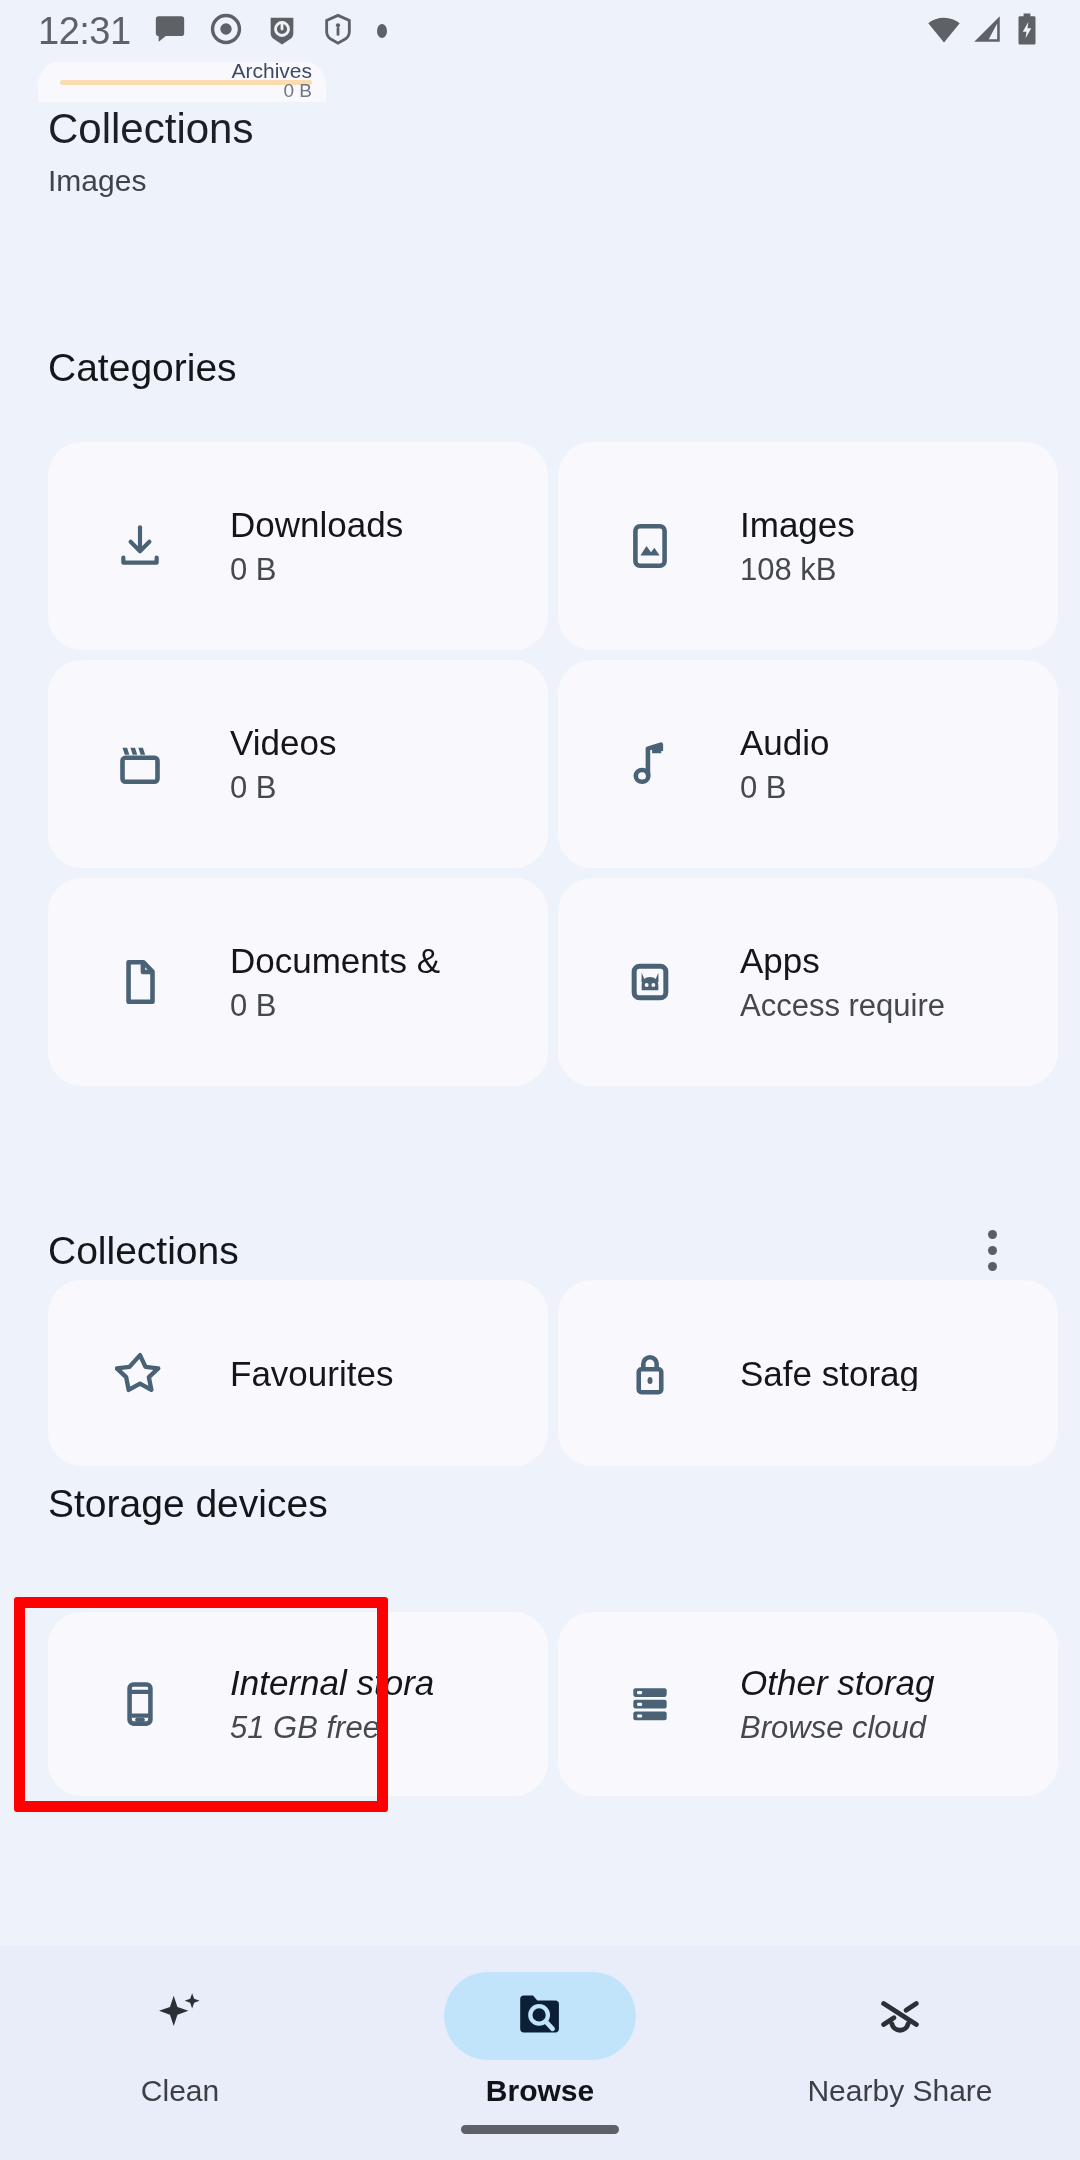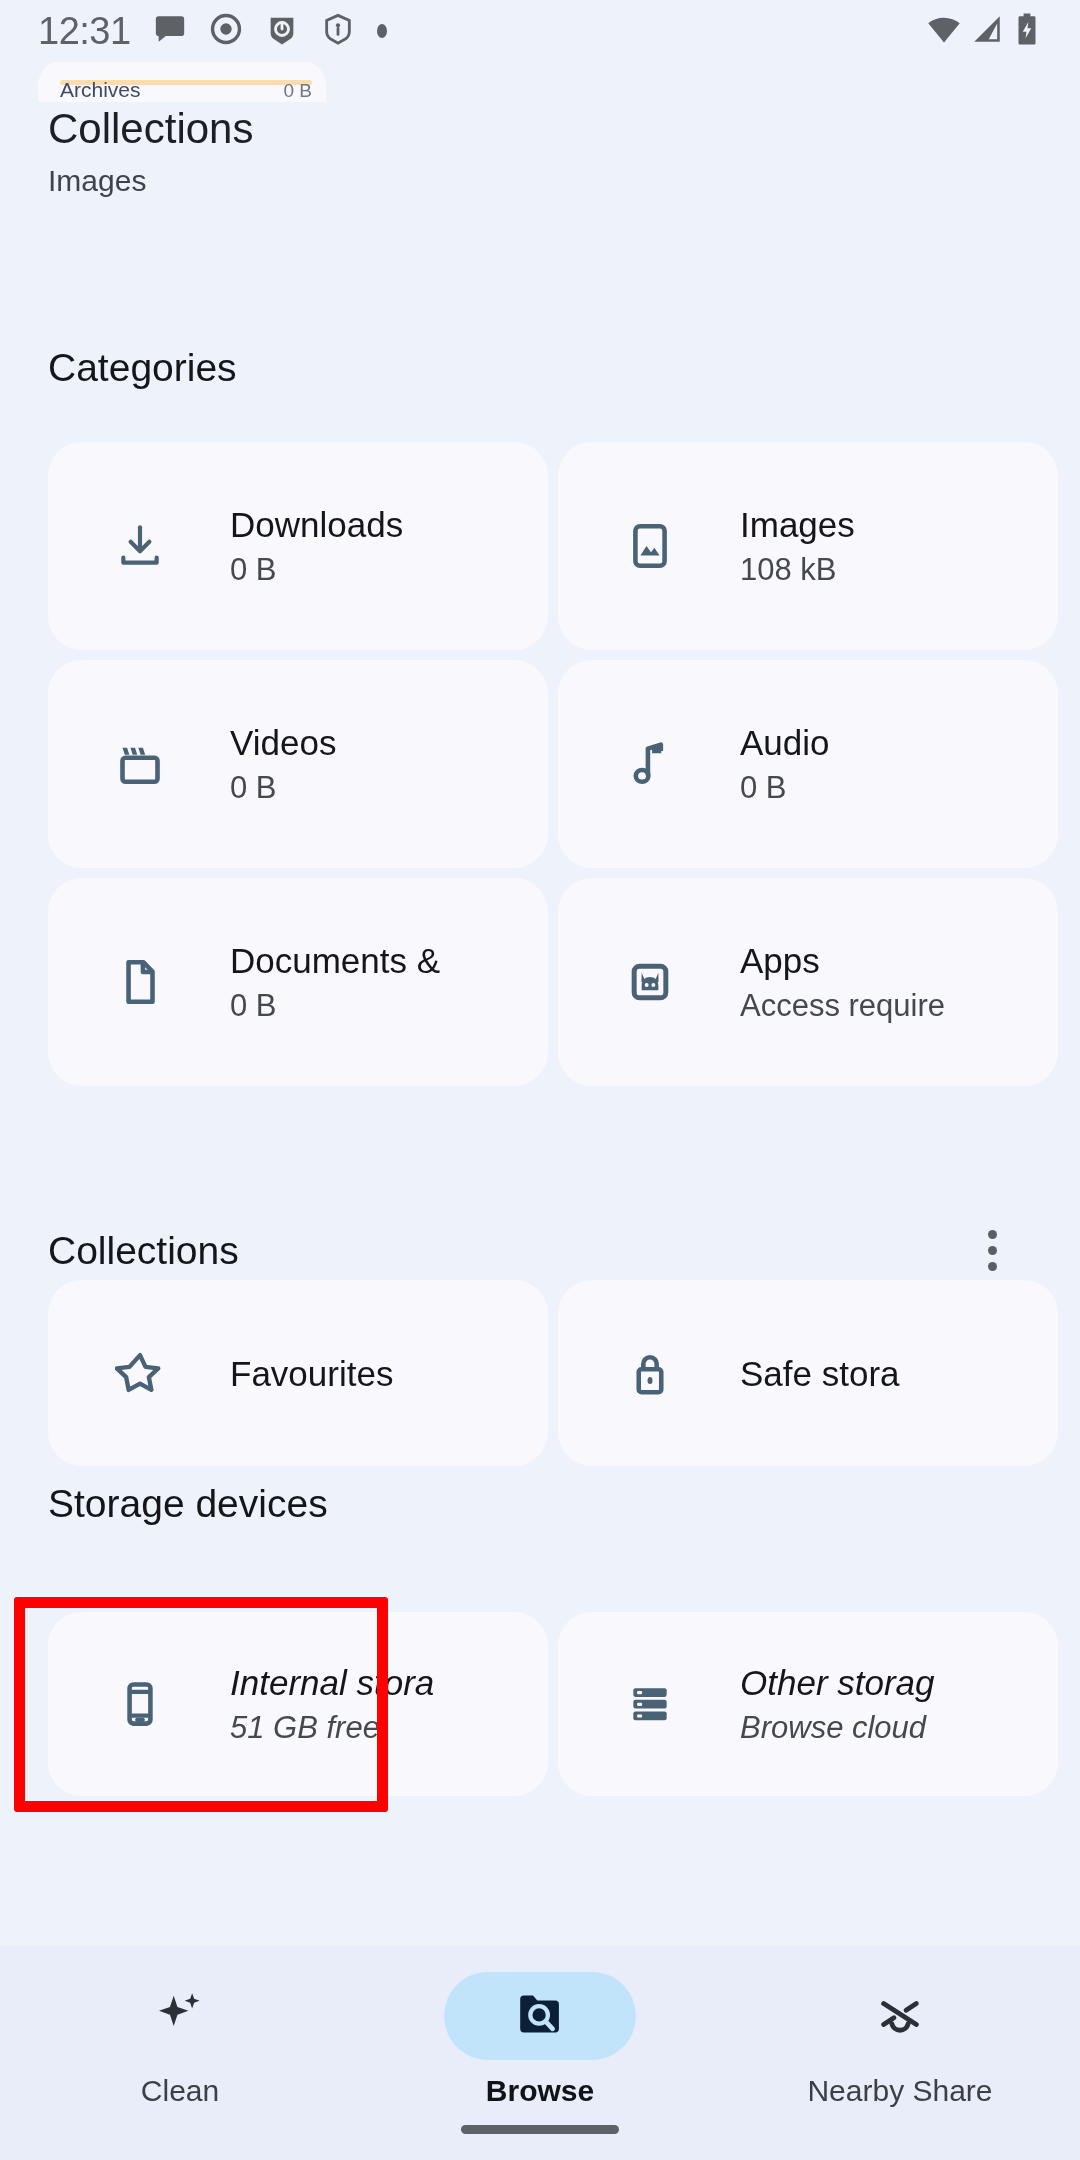--- a/index.html
+++ b/index.html
@@ -84,20 +84,21 @@
     border-radius: 3px;
   }
   .peek-row {
     position: absolute;
     bottom: 2px;
     left: 22px;
     right: 14px;
     display: flex;
     justify-content: space-between;
     align-items: flex-end;
+    flex-direction: column;
   }
   .peek-label {
     font-size: 21px;
     color: #3c4a63;
     line-height: 1;
   }
   .peek-size {
     font-size: 19px;
     color: #6d7787;
     line-height: 1;
@@ -470,21 +471,21 @@
 
     <div class="card short">
       <span class="card-icon">
         <svg width="50" height="50" viewBox="0 0 24 24">
           <rect x="6.6" y="10.2" width="10.8" height="11" rx="1.3" fill="none" stroke="#4a6276" stroke-width="2.2"></rect>
           <path d="M8.8 10.2V7.6a3.2 3.2 0 0 1 6.4 0v2.6" fill="none" stroke="#4a6276" stroke-width="2.2"></path>
           <ellipse cx="12" cy="15.6" rx="1.2" ry="1.7" fill="#4a6276"></ellipse>
         </svg>
       </span>
       <span class="card-text">
-        <span class="card-title single" style="display:block">Safe stora</span>
+        <span class="card-title single" style="display:block">Safe storag</span>
       </span>
     </div>
   </div>
 
   <div class="section-head" style="top:1484px;">
     <span class="section-title">Storage devices</span>
   </div>
 
   <div class="grid" style="top:1612px;font-style:italic;">
     <div class="card tall" style="height:184px;">

